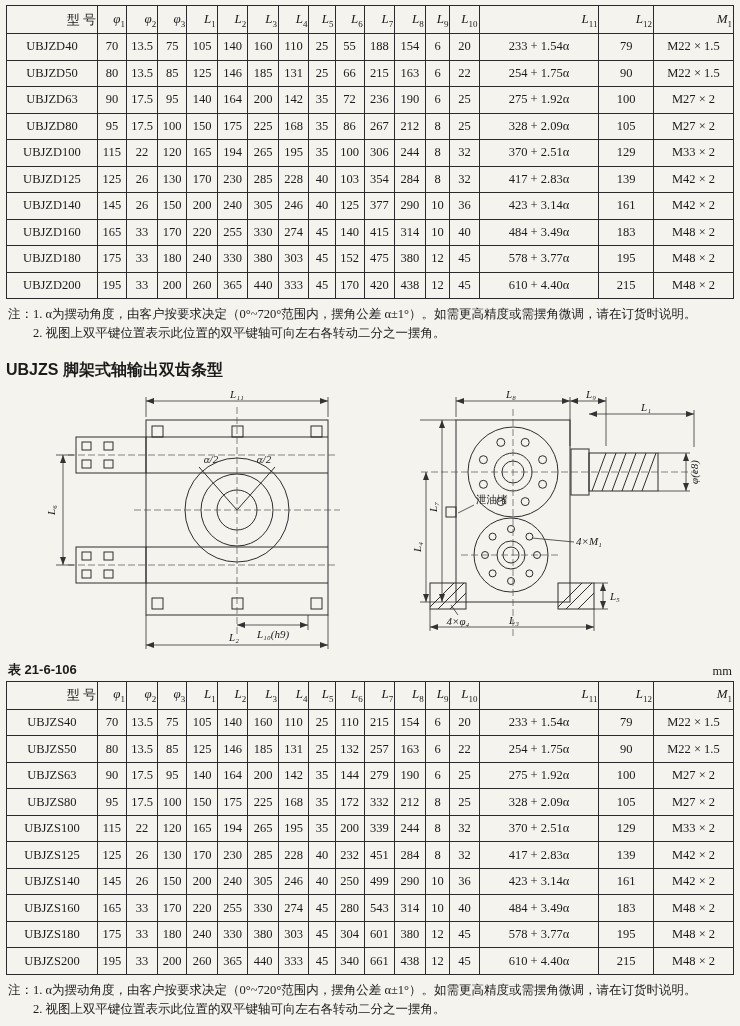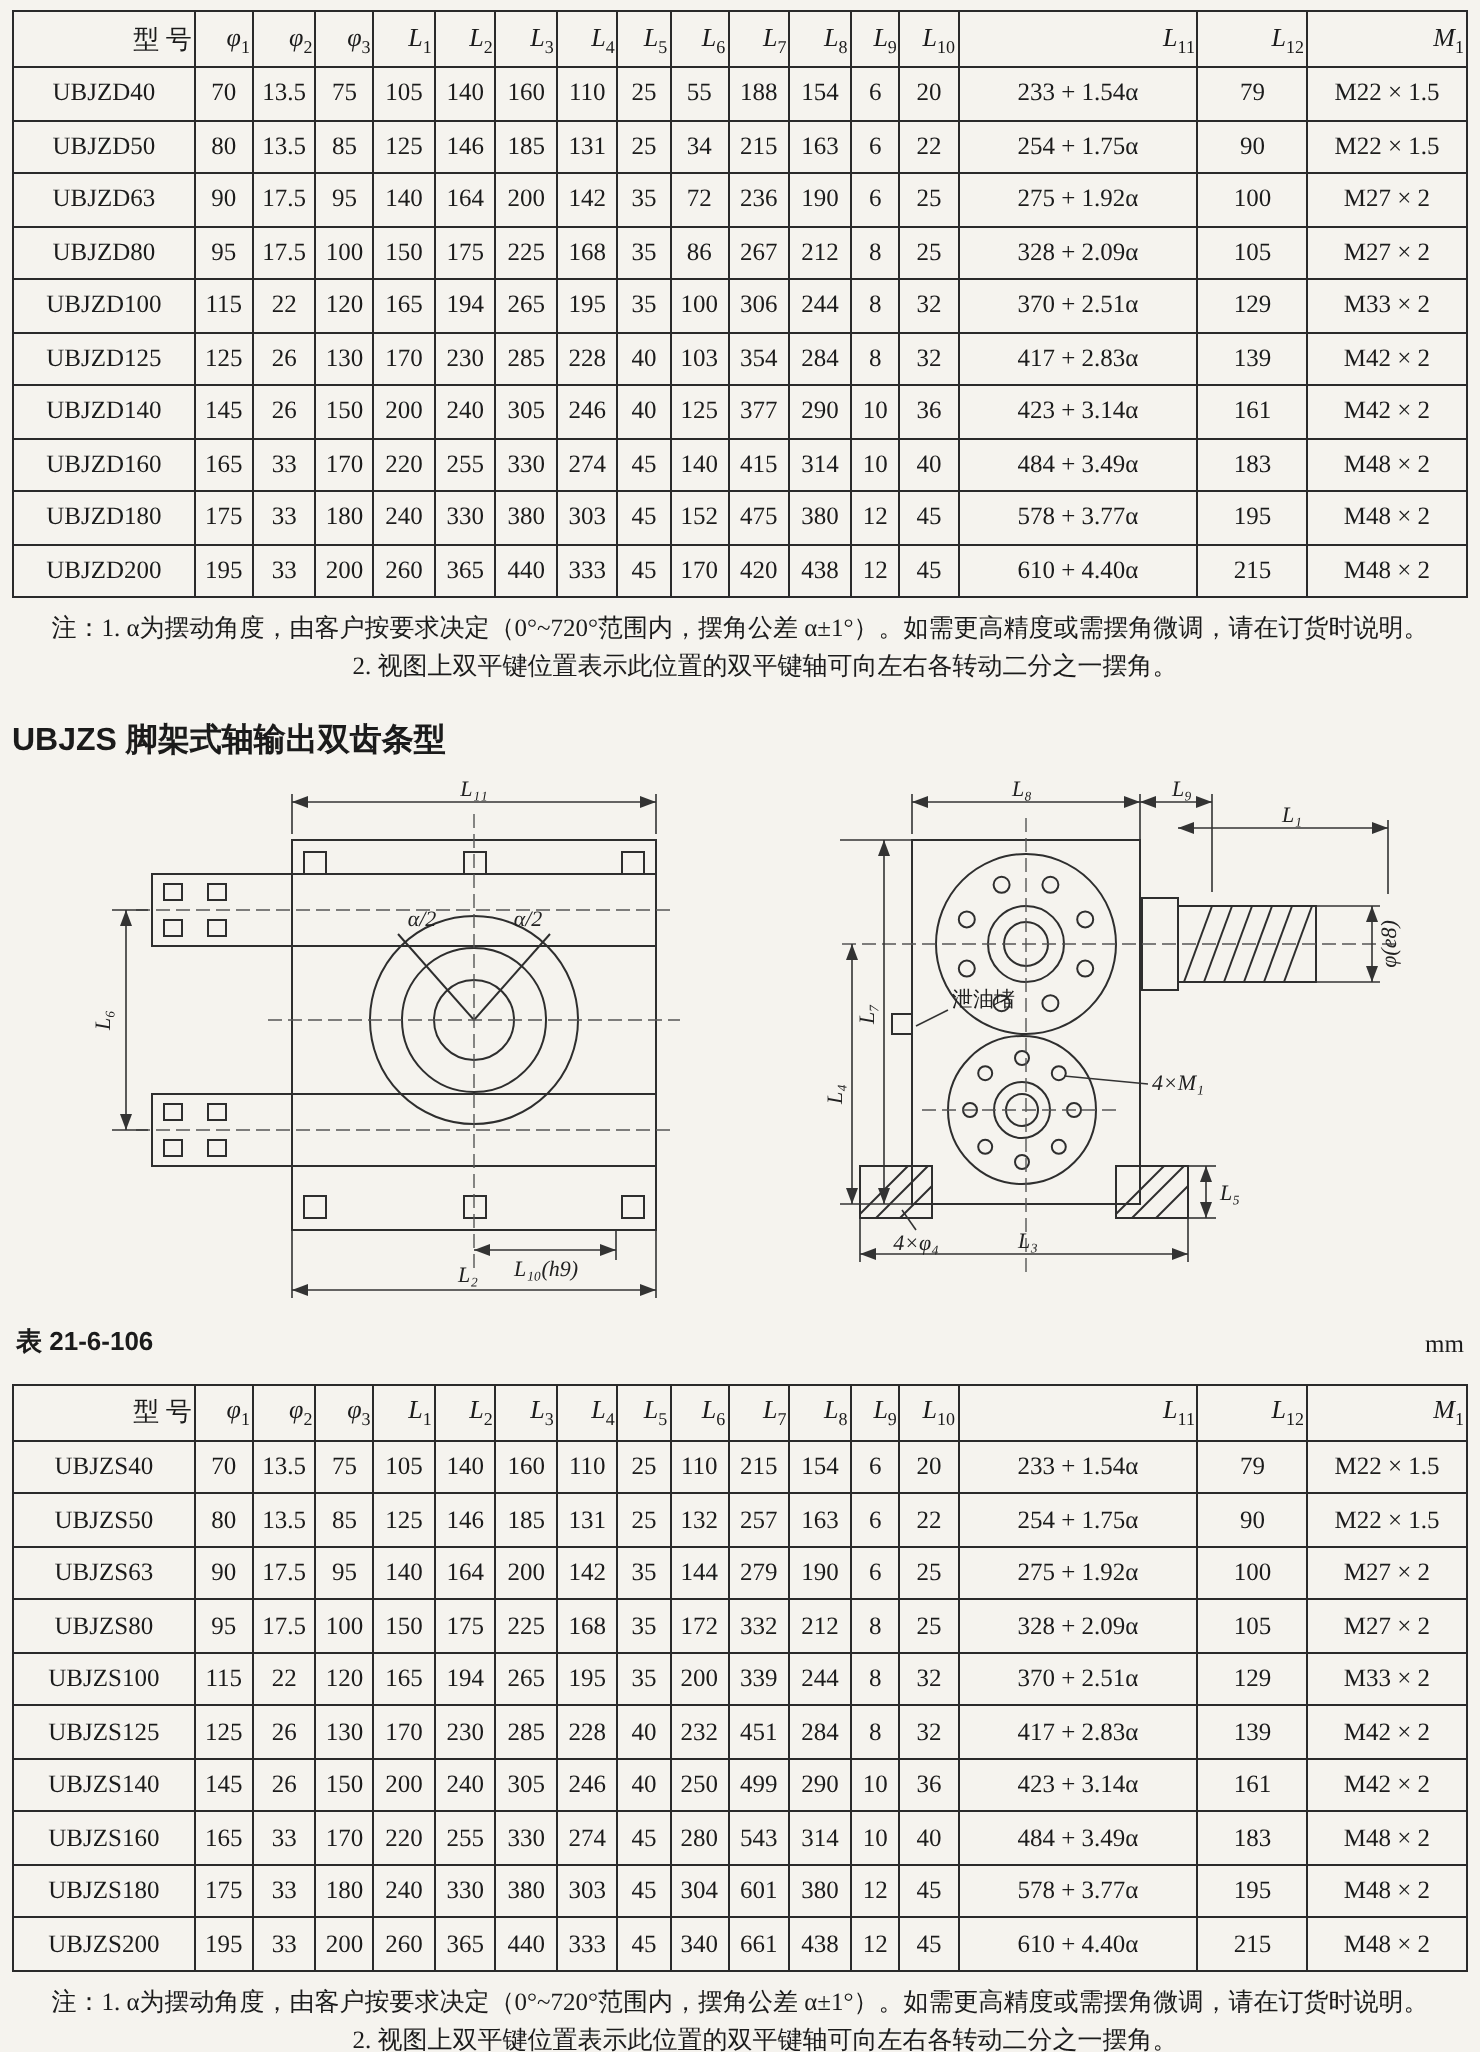--- a/index.html
+++ b/index.html
@@ -6,27 +6,27 @@
   .page{width:740px;min-height:1026px;background:#f5f3ee;color:#1b1b1b;
         font-family:"Liberation Serif","DejaVu Serif",serif;
         box-sizing:border-box;padding:5px 6px 10px;margin:0 auto;}
   table.dims{border-collapse:collapse;width:100%;table-layout:fixed;}
   .dims th,.dims td{border:1px solid #2a2a2a;text-align:center;font-size:12.5px;
         padding:0 1px;height:25.5px;overflow:hidden;white-space:nowrap;}
   .dims th{font-weight:normal;height:27px;font-size:13px;text-align:right;}
   .var{font-style:italic;font-family:"Liberation Serif","DejaVu Serif",serif;}
   sub{font-size:9px;}
   .notes{font-size:12.5px;line-height:1.55;margin:6px 2px 0;}
-  .notes p{margin:0;text-align:center;}
+  .notes p{margin:0;}
   .notes p.ind{padding-left:2em;}
   .sec-title{font-size:16px;font-weight:bold;margin:16px 0 6px;
         font-family:"Liberation Sans","DejaVu Sans",sans-serif;}
   .drawing{width:740px;margin:0 auto;}
   .caption{display:flex;justify-content:space-between;align-items:flex-end;
-        font-size:13px;margin:0 2px 12px;}
+        font-size:13px;margin:0 2px 2px;}
   .cap-label{font-weight:bold;font-family:"Liberation Sans","DejaVu Sans",sans-serif;}
   .cap-unit{font-size:12.5px;}
   svg text{font-family:"Liberation Serif","DejaVu Serif",serif;font-size:11px;fill:#222;}
   svg text.dim{font-style:italic;}
   svg text.cjk{font-style:normal;font-size:10.5px;}
 </style>
 </head>
 <body>
 
 <div class="page">
@@ -95,21 +95,21 @@
         <tr>
           <td>UBJZD50</td>
           <td>80</td>
           <td>13.5</td>
           <td>85</td>
           <td>125</td>
           <td>146</td>
           <td>185</td>
           <td>131</td>
           <td>25</td>
-          <td>34</td>
+          <td>66</td>
           <td>215</td>
           <td>163</td>
           <td>6</td>
           <td>22</td>
           <td>254 + 1.75α</td>
           <td>90</td>
           <td>M22 × 1.5</td>
         </tr>
         <tr>
           <td>UBJZD63</td>

